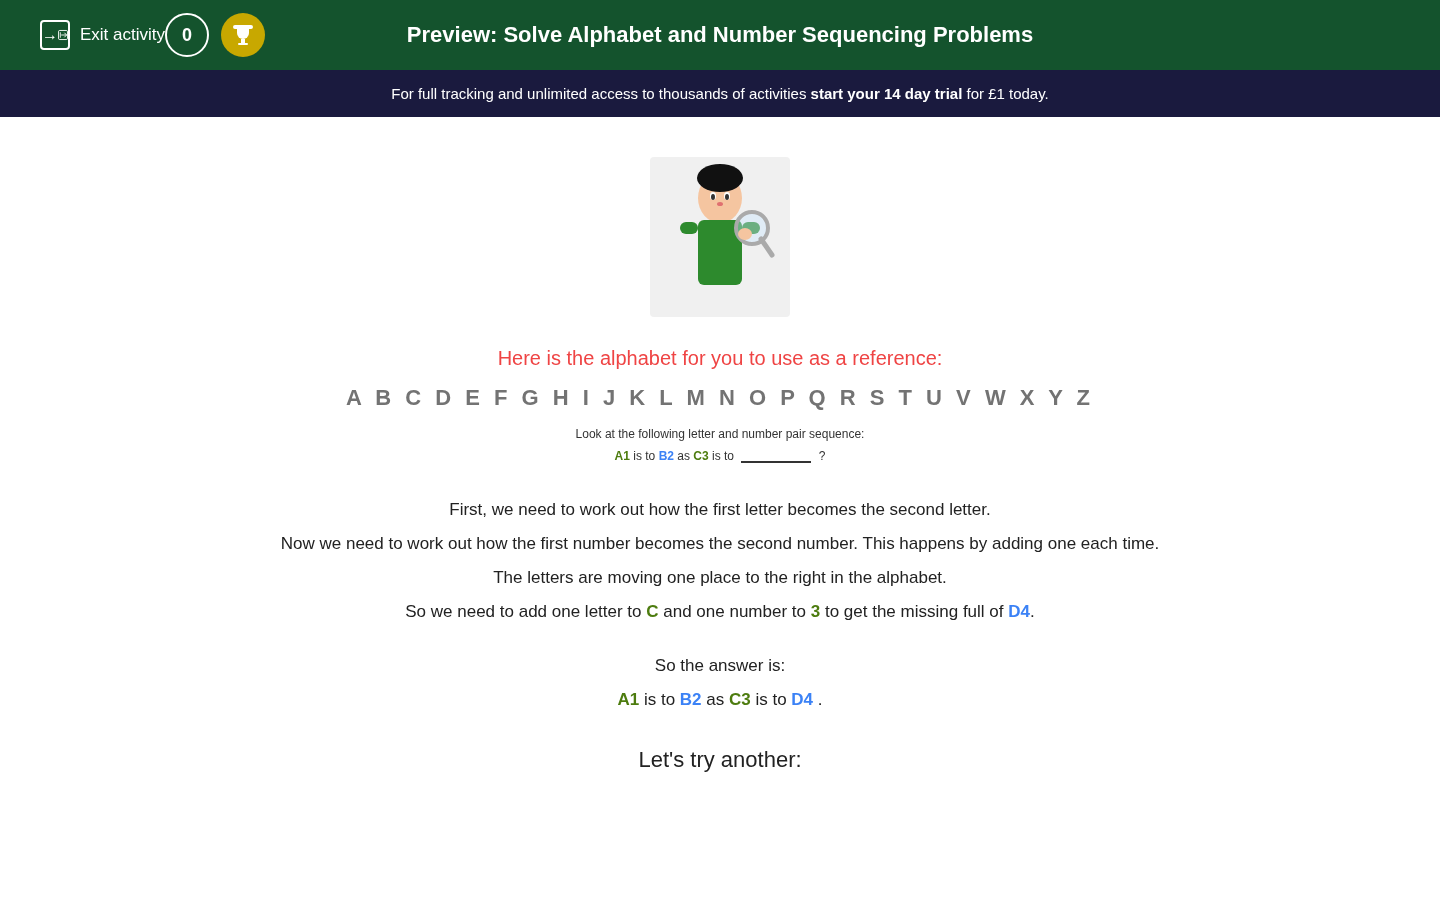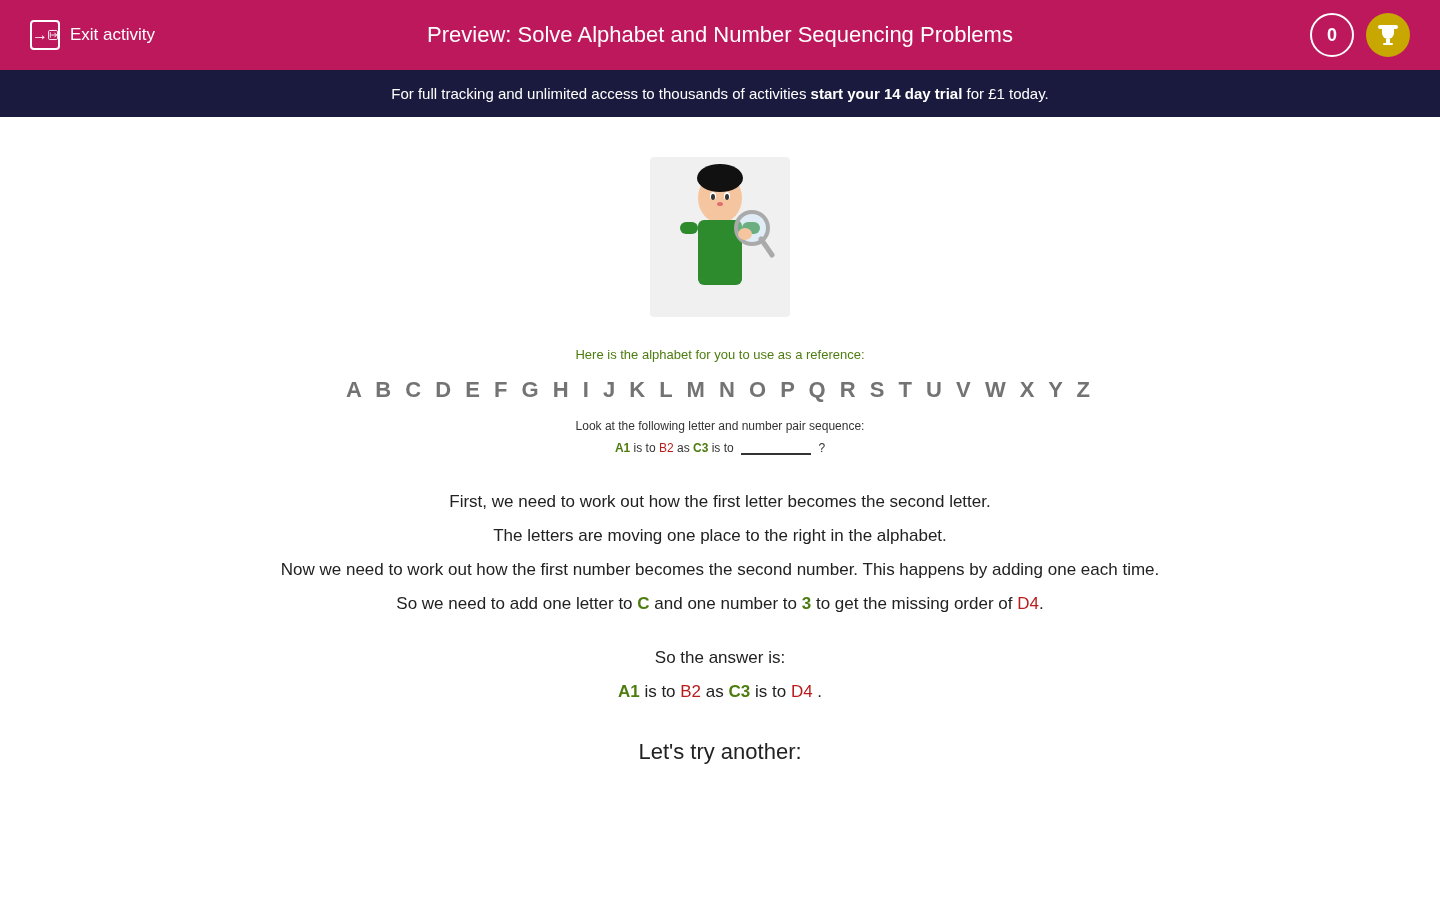--- a/index.html
+++ b/index.html
@@ -1,25 +1,25 @@
 <!DOCTYPE html>
 <html><head>
   <meta charset="utf-8">
   <style>
     * { margin: 0; padding: 0; box-sizing: border-box; }
     body { font-family: Arial, sans-serif; background: #fff; width: 1440px; min-height: 900px; }
 
     
     .header {
-      background: #be185d;
+      background: #14532d;
       height: 70px;
       display: flex;
       align-items: center;
-      justify-content: space-between;
-      padding: 0 30px;
+      justify-content: flex-start;
+      padding: 0 40px;
       position: relative;
     }
     .exit-btn {
       display: flex;
       align-items: center;
       gap: 10px;
       color: white;
       font-size: 17px;
       font-weight: 500;
       cursor: pointer;
@@ -41,21 +41,21 @@
       content: '→';
       color: white;
       font-size: 16px;
     }
     .header-title {
       position: absolute;
       left: 50%;
       transform: translateX(-50%);
       color: white;
       font-size: 22px;
-      font-weight: 400;
+      font-weight: 700;
       white-space: nowrap;
     }
     .header-right {
       display: flex;
       align-items: center;
       gap: 12px;
     }
     .score-badge {
       width: 44px;
       height: 44px;
@@ -111,23 +111,23 @@
       background: #f0f0f0;
       border-radius: 4px;
       display: flex;
       align-items: center;
       justify-content: center;
       overflow: hidden;
       position: relative;
     }
 
     .alphabet-section {
-      font-size: 13px;
+      font-size: 20px;
       margin-bottom: 15px;
-      color: #4d7c0f;
+      color: #ef4444;
     }
     .alphabet-row {
       font-size: 22px;
       font-weight: bold;
       color: #737373;
       letter-spacing: 4px;
       margin: 8px 0 16px 0;
     }
     .sequence-line {
       font-size: 12px;
@@ -136,21 +136,21 @@
     }
     .blank {
       display: inline-block;
       width: 70px;
       border-bottom: 2px solid #333;
       margin: 0 4px;
       vertical-align: bottom;
     }
 
     .col-green { color: #4d7c0f; font-weight: bold; }
-    .col-purple { color: #b91c1c; font-weight: normal; }
+    .col-purple { color: #3b82f6; font-weight: bold; }
 
     .explanation {
       margin: 30px 0 20px 0;
       font-size: 17px;
       line-height: 2;
       color: #222;
     }
 
     .answer-section {
       font-size: 17px;
@@ -239,24 +239,24 @@
     <span class="col-purple">B2</span>
     <span>as</span>
     <span class="col-green">C3</span>
     <span> is to </span>
     <span class="blank"></span>
     <span>?</span>
   </p>
 
   <div class="explanation">
     <p>First, we need to work out how the first letter becomes the second letter.</p>
+    <p>Now we need to work out how the first number becomes the second number. This happens by adding one each time.</p>
     <p>The letters are moving one place to the right in the alphabet.</p>
-    <p>Now we need to work out how the first number becomes the second number. This happens by adding one each time.</p>
     <p>
-      <span>So we need to add one letter to </span><span class="col-green">C</span><span> and one number to </span><span class="col-green">3</span><span> to get the missing order of </span><span class="col-purple">D4</span><span>.</span>
+      <span>So we need to add one letter to </span><span class="col-green">C</span><span> and one number to </span><span class="col-green">3</span><span> to get the missing full of </span><span class="col-purple">D4</span><span>.</span>
     </p>
   </div>
 
   <div class="answer-section">
     <p>So the answer is:</p>
     <p>
       <span class="col-green">A1</span>
       <span> is to </span>
       <span class="col-purple">B2</span>
       <span> as </span>

